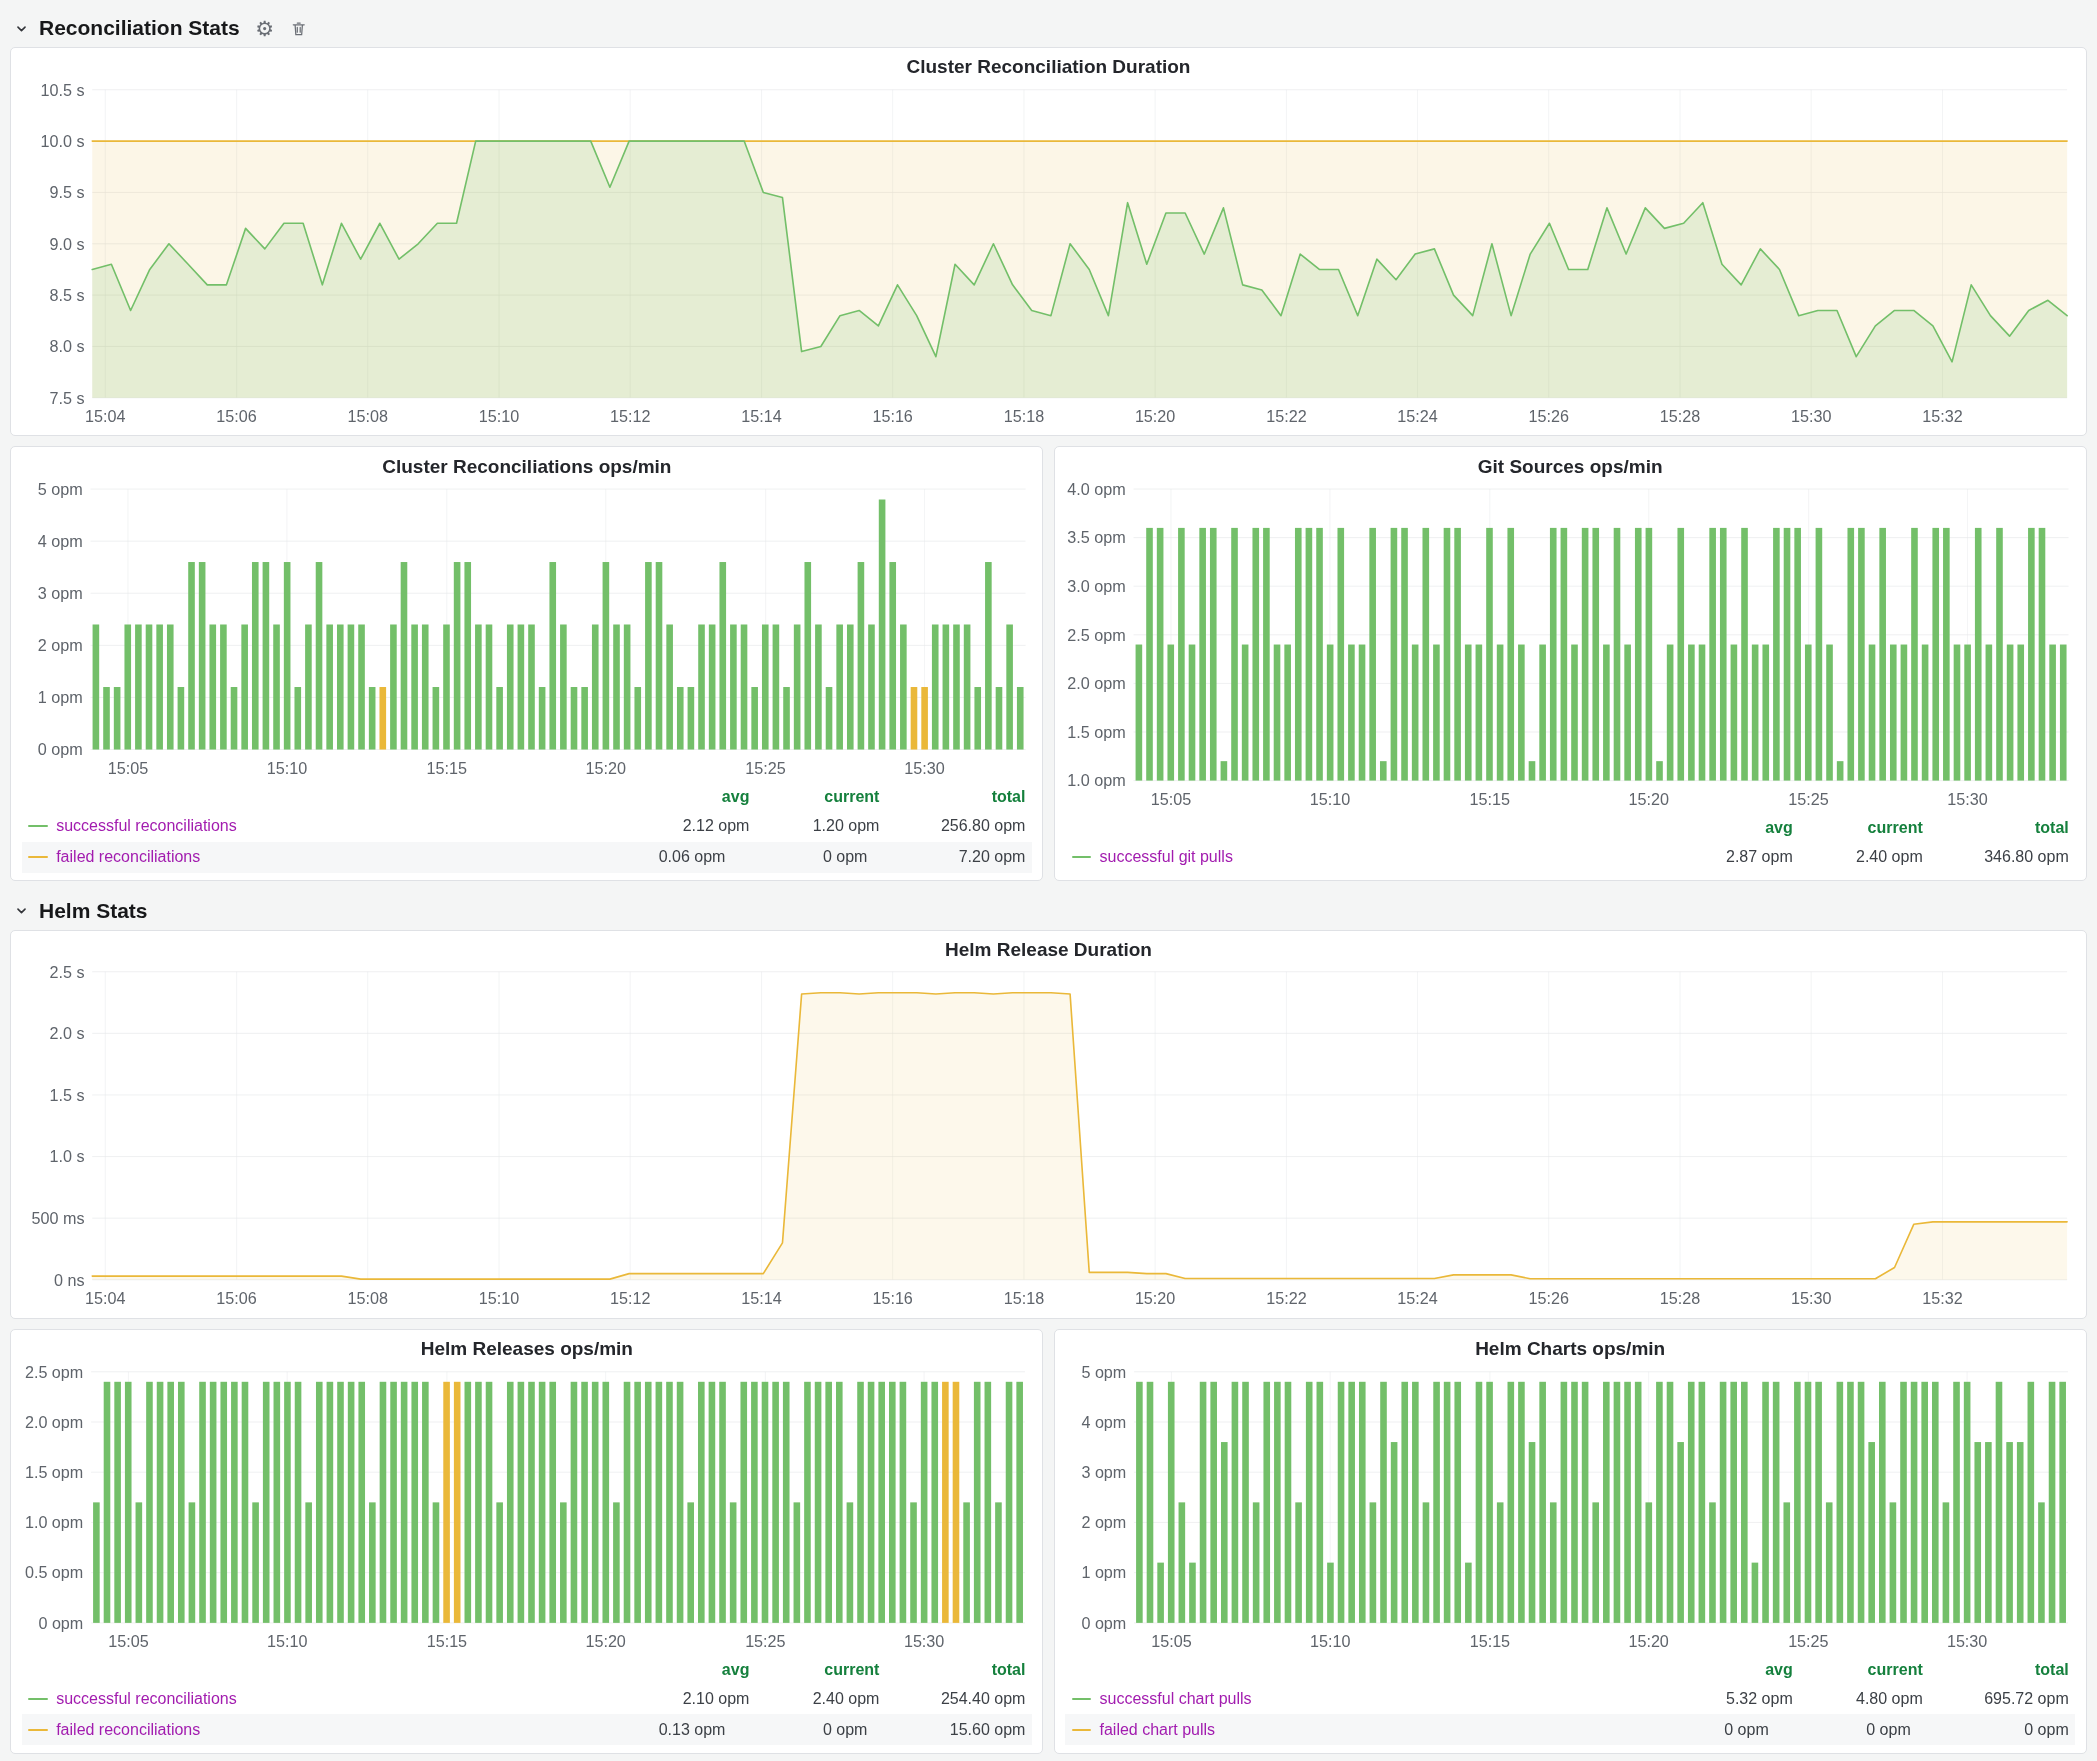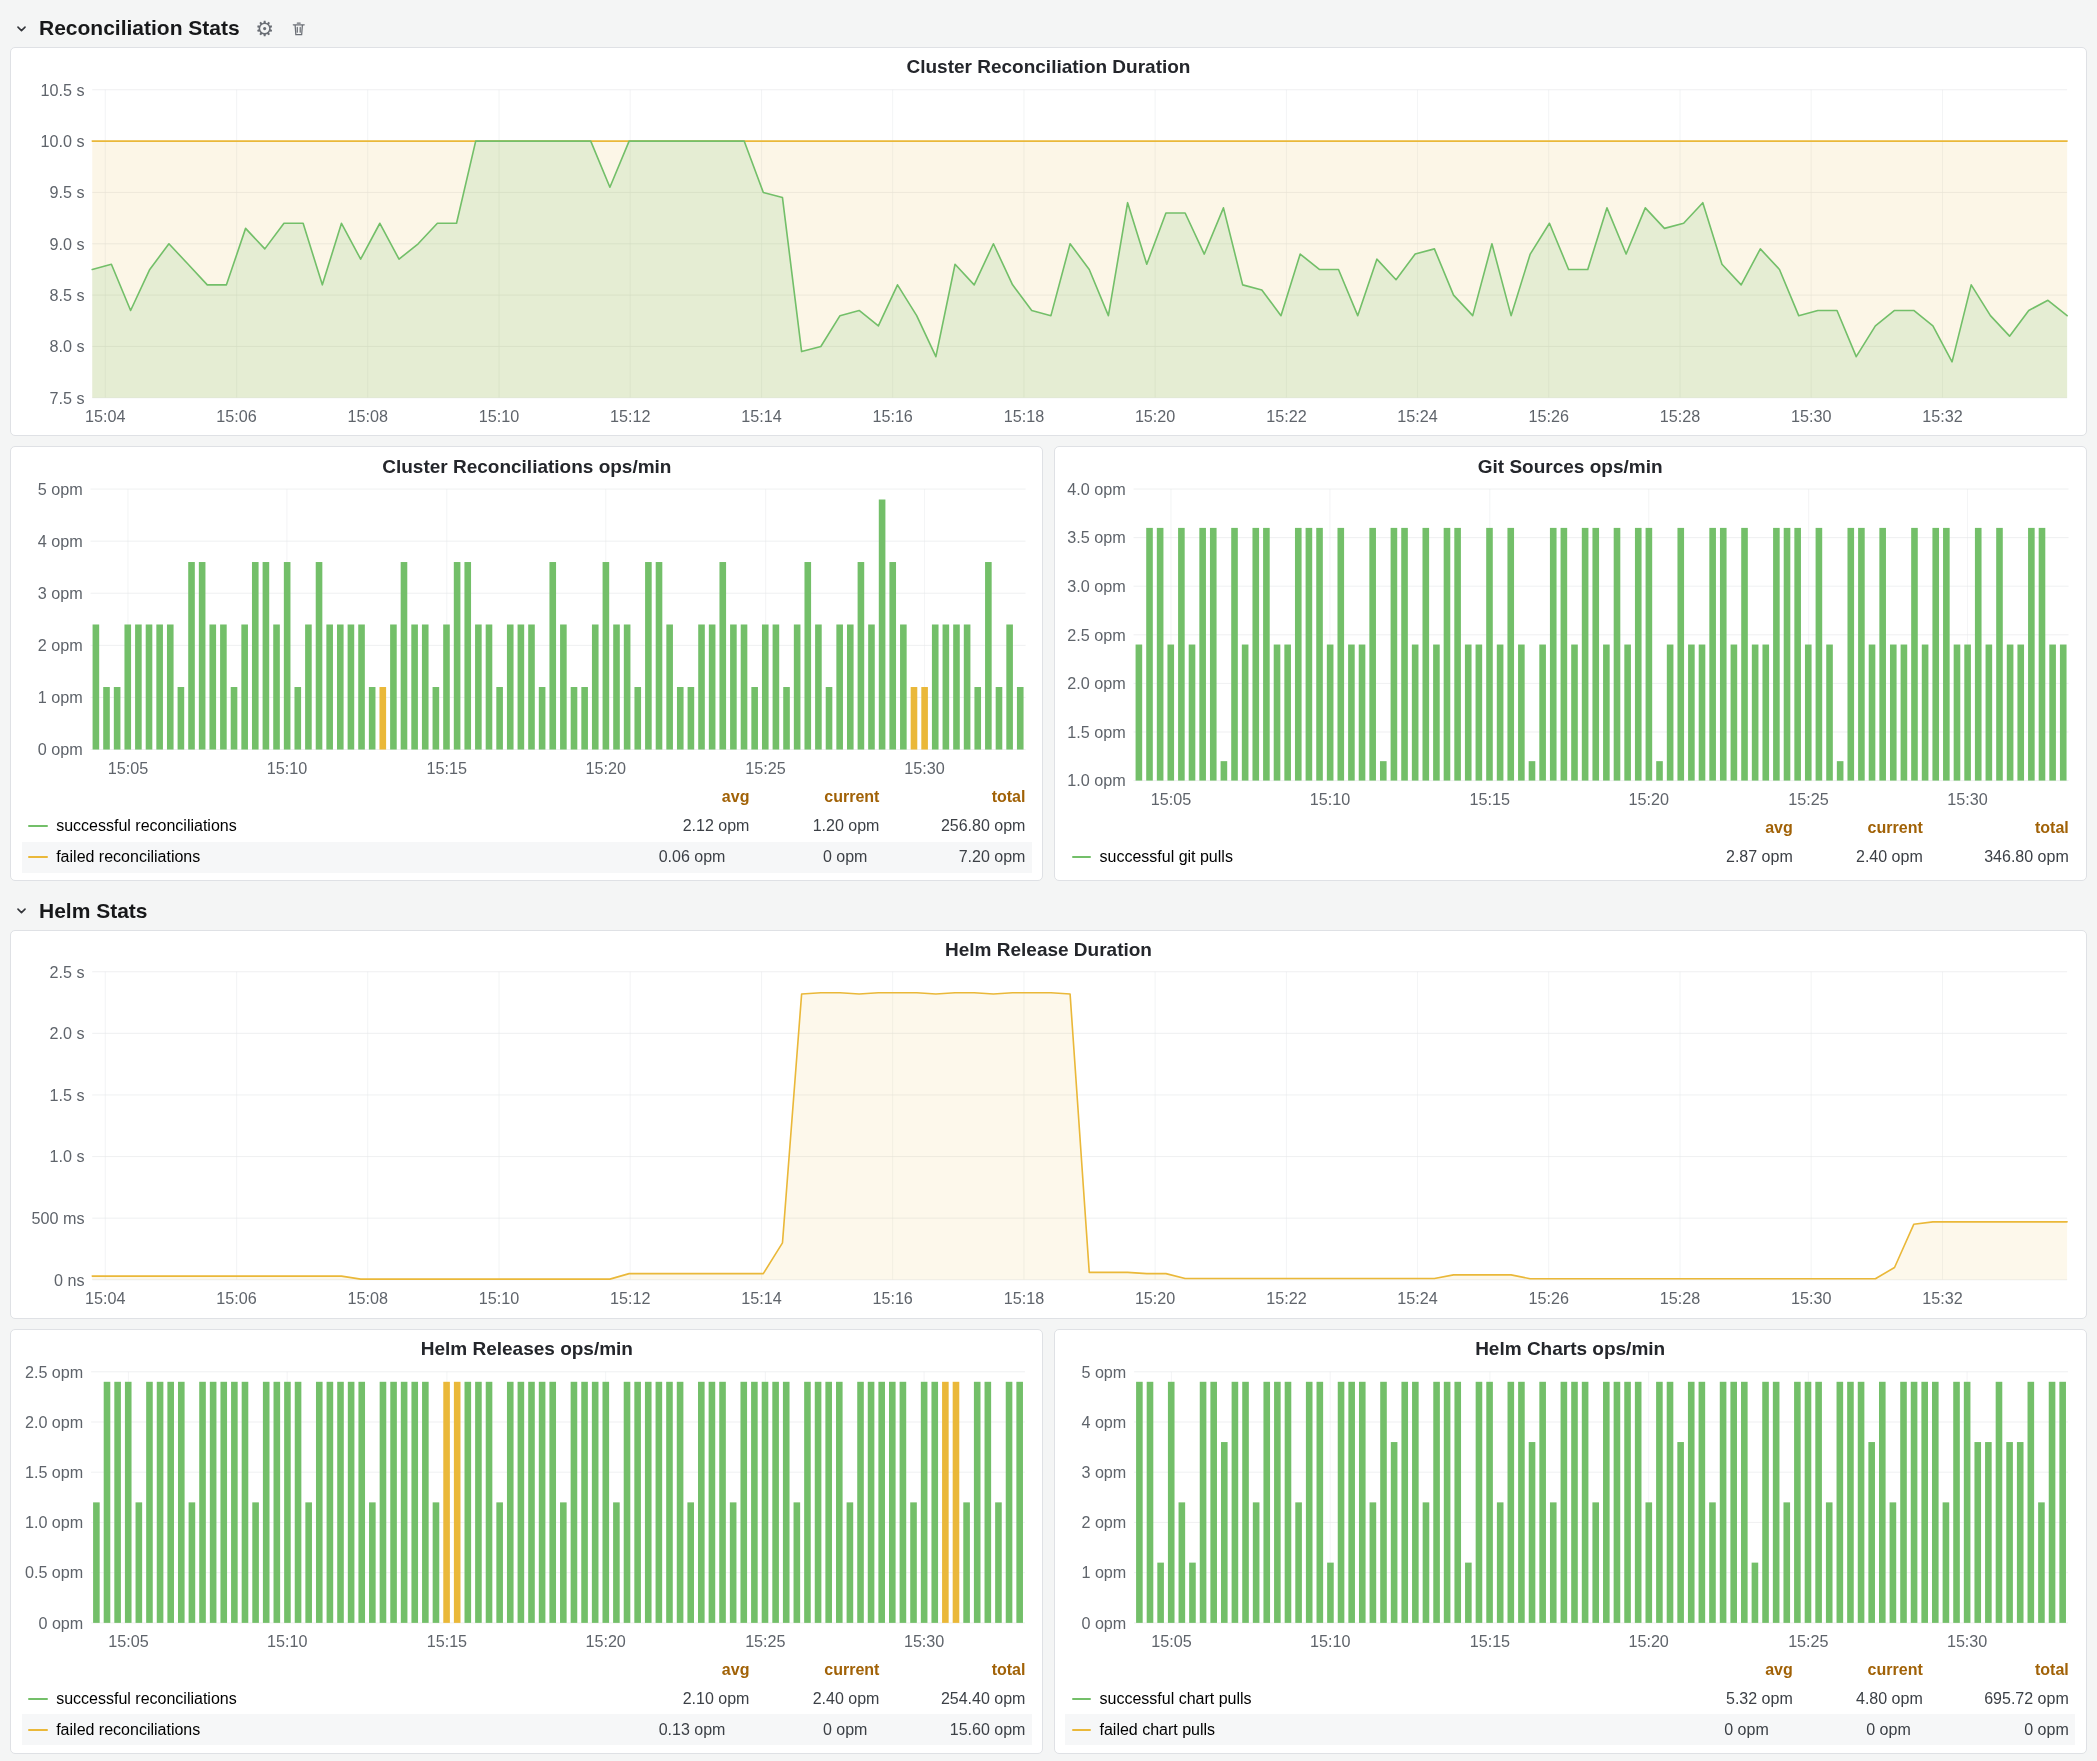--- a/index.html
+++ b/index.html
@@ -13,23 +13,23 @@
   .full { width:100%; margin-bottom:10.4px; }
   .row { display:flex; gap:10.4px; margin-bottom:10.4px; }
   .half { flex:1; min-width:0; }
   .panel-title { text-align:center; font-size:19px; font-weight:600; color:#24262b; height:28.5px; line-height:28.5px; flex:0 0 28.5px; }
   .chart { flex:1 1 auto; width:100%; display:block; min-height:0; }
   svg text.tick { font-family:"Liberation Sans",sans-serif; font-size:25px; fill:#5f646b; }
   .legend { flex:0 0 auto; padding:1.3px 3.9px 2.6px 3.9px; font-size:16px; }
   .lrow { display:grid; grid-template-columns:1fr 130px 130px 146px; align-items:center; height:31px; padding:0 6.5px; }
   .lrow.lhead { height:27px; }
   .lrow.striped { background:#f6f7f8;gap:12px; }
-  .lhead .lval { color:#a16207; font-weight:600; }
+  .lhead .lval { color:#15803d; font-weight:600; }
   .lval { text-align:right; color:#3c4046; }
-  .lname { display:flex; align-items:center; gap:8.4px; color:#000000; cursor:pointer; }
+  .lname { display:flex; align-items:center; gap:8.4px; color:#a21caf; cursor:pointer; }
   .key { display:inline-block; width:19.5px; height:2.6px; border-radius:1.3px; flex:0 0 19.5px; }
 </style>
 </head>
 <body>
 
 <div class="page">
 
   <div class="section-header">
     <span style="display:flex;align-items:center;">
       <svg width="17" height="17" viewBox="0 0 24 24">

